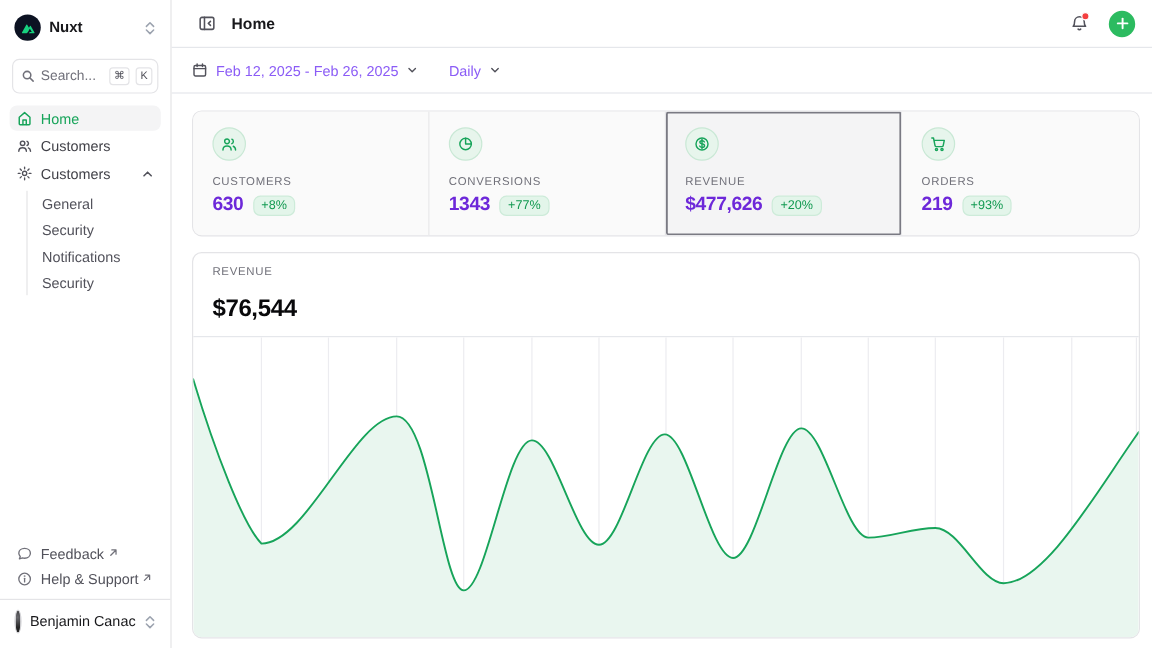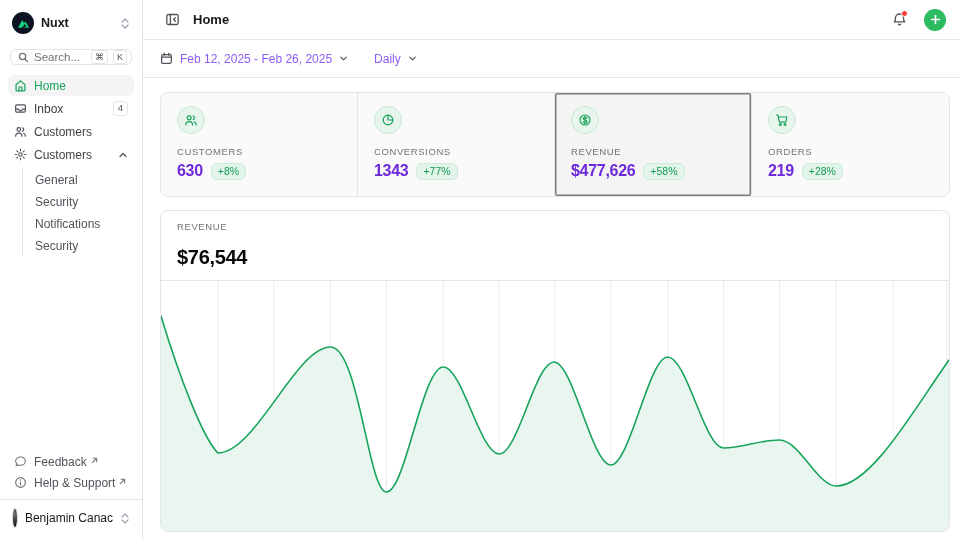--- a/index.html
+++ b/index.html
@@ -7,21 +7,21 @@
     font-family:"Liberation Sans", sans-serif; color:#18181b; }
   .app { display:flex; width:960px; height:540px; }
 
   
   .sidebar { width:143px; min-width:143px; height:100%; border-right:1px solid #e4e4e7;
     display:flex; flex-direction:column; padding:8px; background:#fff; }
   .ws-row { display:flex; align-items:center; gap:7px; padding:4px 4px 4px 4px; height:30px; cursor:pointer; }
   .ws-logo { width:22px; height:22px; border-radius:50%; background:#0c1222; display:flex; align-items:center; justify-content:center; }
   .ws-name { font-size:12.5px; font-weight:700; flex:1; }
   .updown { color:#9ca3af; display:flex; }
-  .search-box { margin:11px 2px 8px 2px; height:16px; border:1px solid #e4e4e7; border-radius:6px;
+  .search-box { margin:11px 2px 8px 2px; height:29px; border:1px solid #e4e4e7; border-radius:6px;
     display:flex; align-items:center; gap:5px; padding:0 4px 0 7px; background:#fff; cursor:text; }
   .search-box svg { color:#71717a; }
   .search-input { border:0; outline:0; flex:1; width:40px; font-size:11.5px; color:#374151; background:transparent;
     font-family:"Liberation Sans", sans-serif; }
   .search-input::placeholder { color:#70707a; }
   .kbd { font-size:9px; color:#52525b; border:1px solid #e4e4e7; border-radius:3px; background:#fff;
     padding:1px 3px; line-height:1.2; min-width:14px; text-align:center; }
   .nav { display:flex; flex-direction:column; gap:2px; margin-top:2px; }
   .nav-item { display:flex; align-items:center; gap:7px; height:21px; padding:0 6px; border-radius:6px;
     font-size:12px; color:#3f3f46; cursor:pointer; }
@@ -124,28 +124,20 @@
     <nav class="nav">
       <div class="nav-item active">
         <svg width="13" height="13" viewBox="0 0 14 14" fill="none" stroke="currentColor" stroke-width="1.3" stroke-linecap="round" stroke-linejoin="round">
             <path d="M2.2 6.2 7 2l4.8 4.2V12a.8.8 0 0 1-.8.8H3a.8.8 0 0 1-.8-.8z"></path>
             <path d="M5.5 12.6V8.6h3v4"></path>
           </svg>
         <span class="nav-label">Home</span>
       </div>
       <div class="nav-item">
         <svg width="13" height="13" viewBox="0 0 14 14" fill="none" stroke="currentColor" stroke-width="1.3" stroke-linecap="round" stroke-linejoin="round">
-            <rect x="1.8" y="3" width="10.4" height="8" rx="1.2"></rect>
-            <path d="M1.8 7.6h3l1 1.6h2.4l1-1.6h3"></path>
-          </svg>
-        <span class="nav-label">Inbox</span>
-        <span class="nav-badge">4</span>
-      </div>
-      <div class="nav-item">
-        <svg width="13" height="13" viewBox="0 0 14 14" fill="none" stroke="currentColor" stroke-width="1.3" stroke-linecap="round" stroke-linejoin="round">
             <circle cx="5.2" cy="4.8" r="2"></circle>
             <path d="M1.8 12c0-2 1.5-3.3 3.4-3.3S8.6 10 8.6 12"></path>
             <path d="M9.2 3a2 2 0 0 1 0 3.7"></path>
             <path d="M10.4 8.9c1.2.5 1.9 1.6 1.9 3.1"></path>
           </svg>
         <span class="nav-label">Customers</span>
       </div>
       <div class="nav-item">
         <svg width="13" height="13" viewBox="0 0 14 14" fill="none" stroke="currentColor" stroke-width="1.2" stroke-linecap="round" stroke-linejoin="round">
             <circle cx="7" cy="7" r="1.9"></circle>
@@ -292,35 +284,35 @@
           <span class="stat-icon">
             <svg width="14" height="14" viewBox="0 0 14 14" fill="none" stroke="currentColor" stroke-width="1.2" stroke-linecap="round" stroke-linejoin="round">
                 <circle cx="7" cy="7" r="5"></circle>
                 <path d="M9 5.3c-.3-.7-1-1-1.9-1-1.1 0-1.9.5-1.9 1.3 0 .8.7 1.1 1.9 1.3 1.3.2 2 .6 2 1.5 0 .8-.9 1.4-2 1.4-1 0-1.7-.4-2-1.1"></path>
                 <line x1="7" y1="3.2" x2="7" y2="10.8"></line>
               </svg>
           </span>
           <div class="stat-label">REVENUE</div>
           <div class="stat-value-row">
             <span class="stat-value">$477,626</span>
-            <span class="stat-delta">+58%</span>
+            <span class="stat-delta">+20%</span>
           </div>
         </div>
         <div class="stat-cell">
           <span class="stat-icon">
             <svg width="14" height="14" viewBox="0 0 14 14" fill="none" stroke="currentColor" stroke-width="1.2" stroke-linecap="round" stroke-linejoin="round">
                 <path d="M1.5 2h1.4l1.3 6.4a1 1 0 0 0 1 .8h4.8a1 1 0 0 0 1-.8l.9-4.4H3.4"></path>
                 <circle cx="5.4" cy="11.6" r="0.9"></circle>
                 <circle cx="10" cy="11.6" r="0.9"></circle>
               </svg>
           </span>
           <div class="stat-label">ORDERS</div>
           <div class="stat-value-row">
             <span class="stat-value">219</span>
-            <span class="stat-delta">+28%</span>
+            <span class="stat-delta">+93%</span>
           </div>
         </div>
       </div>
 
       <div class="chart-card">
         <div class="chart-head">
           <div class="chart-kicker">REVENUE</div>
           <div class="chart-big">$76,544</div>
         </div>
         <div class="plot">

